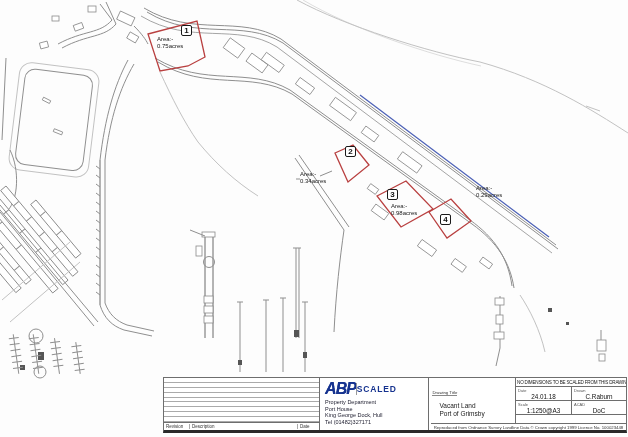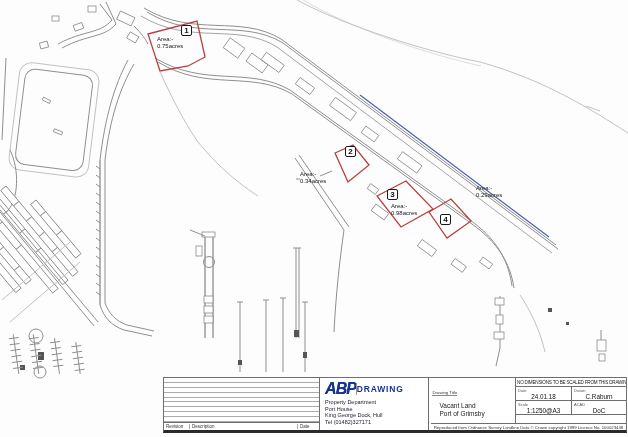--- a/index.html
+++ b/index.html
@@ -271,21 +271,21 @@
         <span class="h-rev">Revision</span>
         <span class="h-desc">Description</span>
         <span class="h-date">Date</span>
       </div>
     </div>
 
     <div class="tb-panel company">
       <div class="logo-row">
         <span class="logo-abp">ABP</span>
         <span class="logo-div"></span>
-        <span class="logo-humber">DRAWING</span>
+        <span class="logo-humber">SCALED</span>
       </div>
       <div class="addr">
         <div>Property Department</div>
         <div>Port House</div>
         <div>King George Dock, Hull</div>
         <div>Tel (01482)327171</div>
       </div>
     </div>
 
     <div class="tb-panel dwg">

